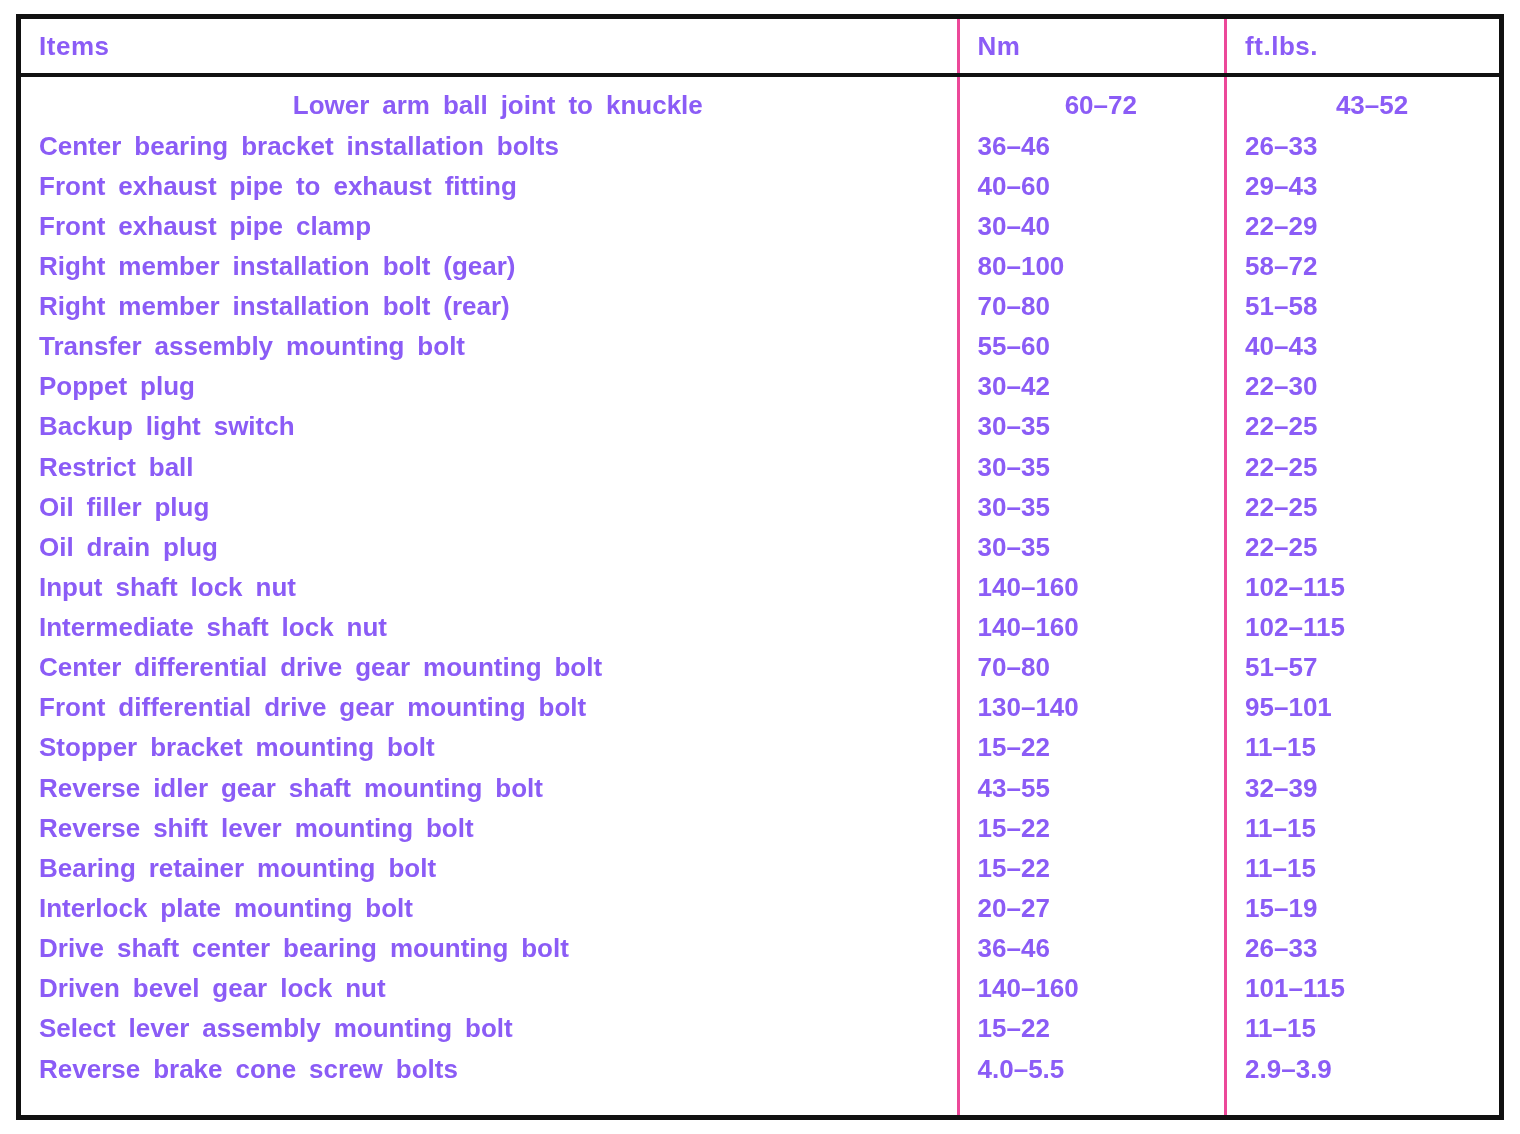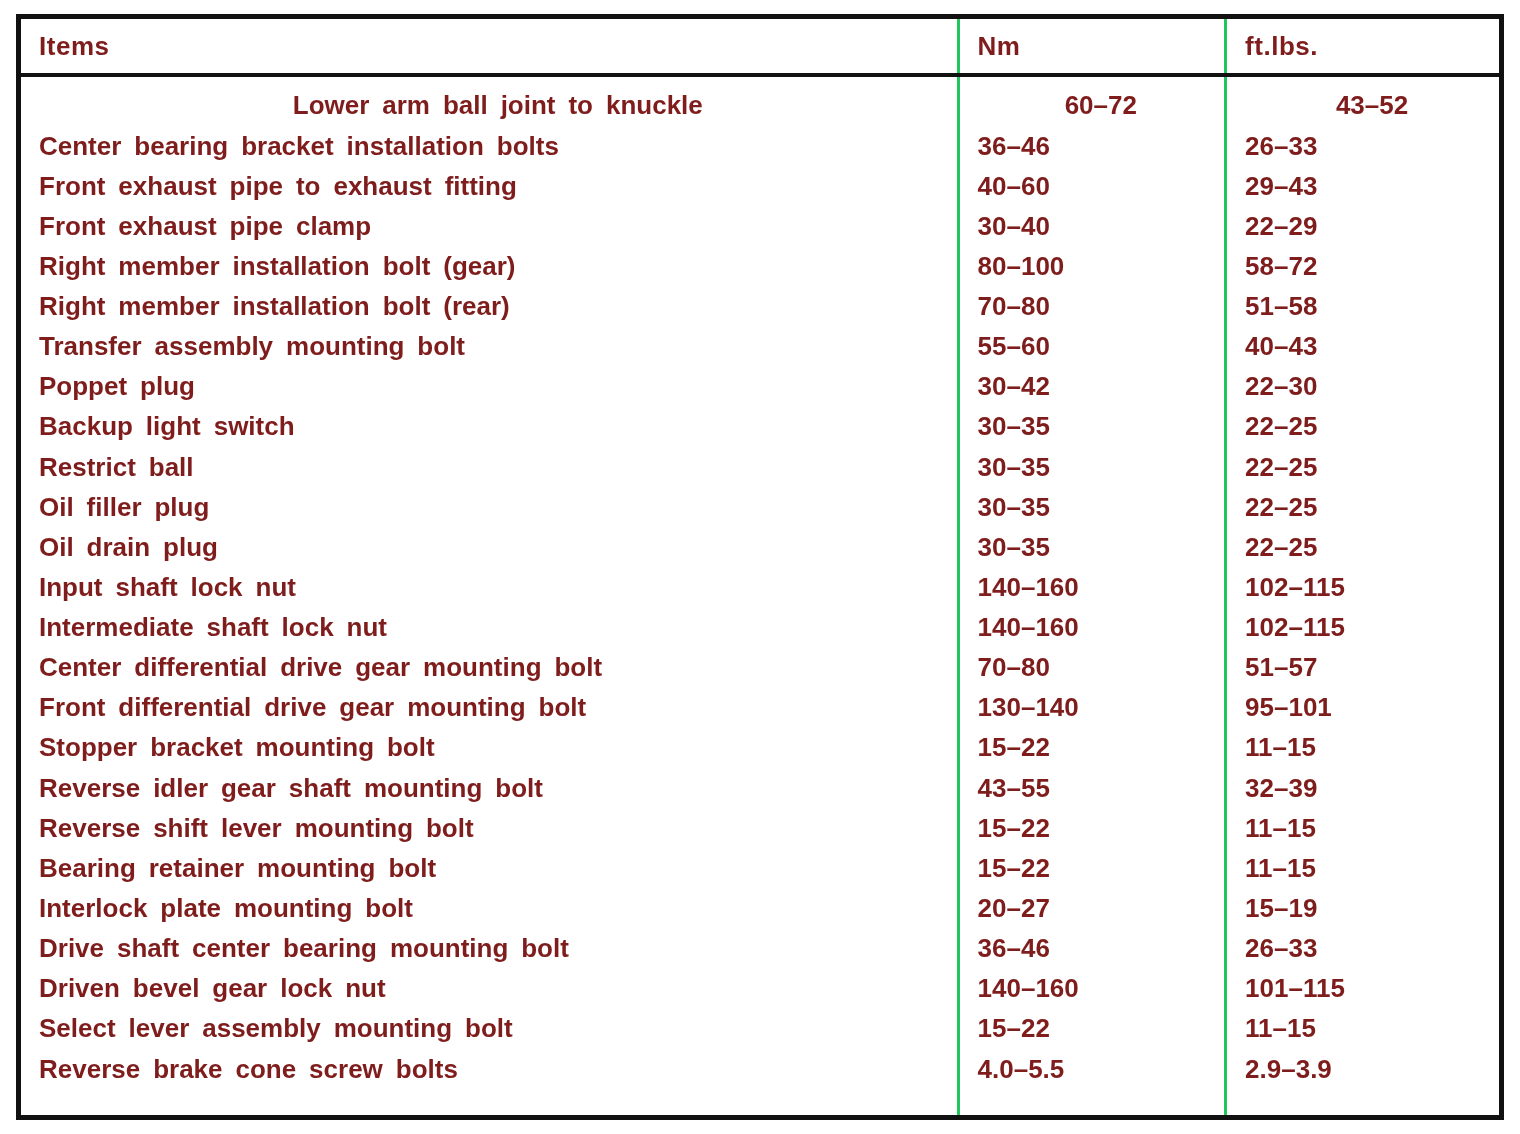--- a/index.html
+++ b/index.html
@@ -19,41 +19,41 @@
     width: 100%;
     height: 100%;
     box-sizing: border-box;
     border: 5px solid #111111;
   }
   table.spec-table {
     width: 100%;
     height: 100%;
     border-collapse: collapse;
     table-layout: fixed;
-    color: #7f1d1d;
+    color: #8b5cf6;
     font-weight: bold;
     font-size: 26px;
     border-radius: 32px;
   }
   col.col-items  { width: 63.4%; }
   col.col-nm     { width: 18.1%; }
   col.col-ftlbs  { width: 18.5%; }
 
   thead th {
     text-align: left;
     vertical-align: middle;
     height: 50px;
     padding: 2px 0 2px 18px;
     border-bottom: 4px solid #111111;
     font-weight: bold;
     font-size: 26px;
     letter-spacing: 0.02em;
   }
   th.c-nm, th.c-ft, td.c-nm, td.c-ft {
-    border-left: 3px solid #22c55e;
+    border-left: 3px solid #ec4899;
   }
   tbody td {
     height: 37px;
     line-height: 37px;
     padding: 0 0 0 18px;
     white-space: nowrap;
     overflow: hidden;
     word-spacing: 0.22em;
   }
   tbody tr:first-child td {

